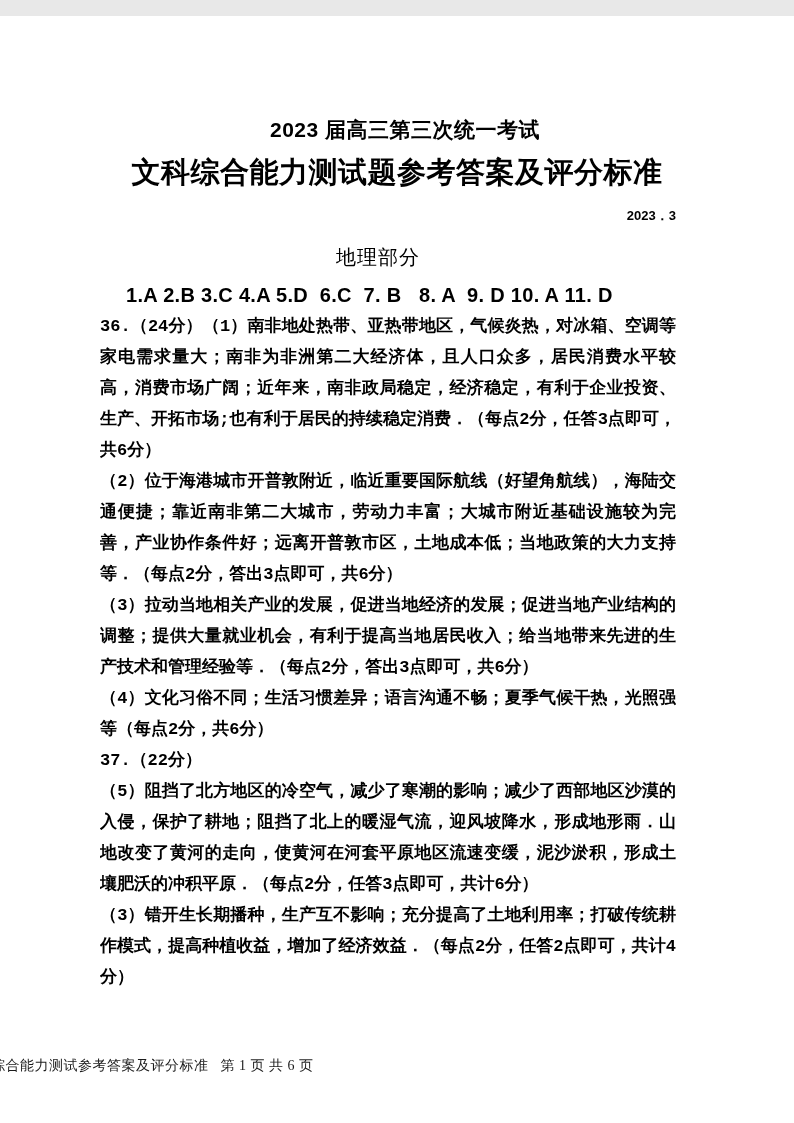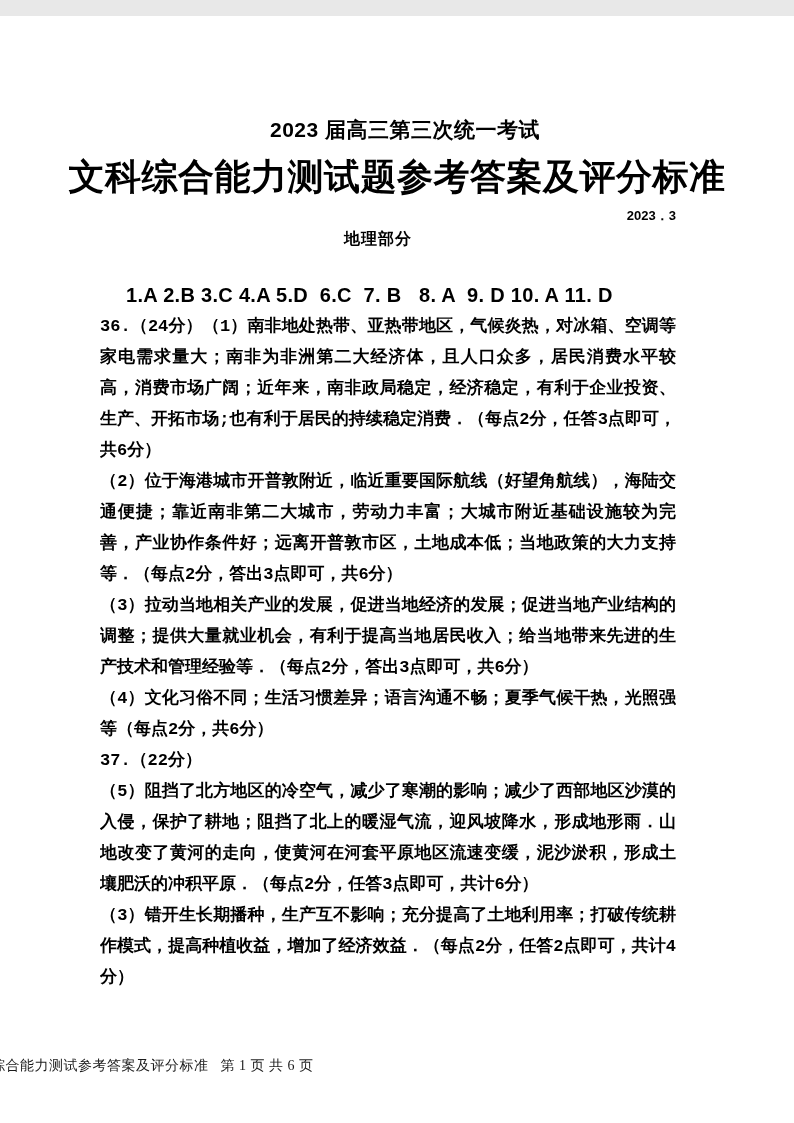--- a/index.html
+++ b/index.html
@@ -27,42 +27,42 @@
     font-size: 21px;
     font-weight: bold;
     letter-spacing: 0.5px;
   }
   .doc-title {
     position: absolute;
     top: 137px;
     left: 0;
     right: 0;
     text-align: center;
-    font-size: 36px;
+    font-size: 29px;
     font-weight: bold;
     letter-spacing: 0.5px;
   }
   .doc-date {
     position: absolute;
     top: 191px;
     left: 100px;
     width: 576px;
     text-align: right;
     font-size: 13px;
     font-weight: bold;
   }
   .section-title {
     position: absolute;
-    top: 213px;
+    top: 228px;
     left: 0;
     right: 0;
     text-align: center;
     text-indent: -38px;
-    font-size: 16px;
-    font-weight: bold;
+    font-size: 20px;
+    font-weight: normal;
     letter-spacing: 1px;
   }
   .content {
     position: absolute;
     top: 264px;
     left: 100px;
     width: 576px;
     max-height: 780px;
     overflow: hidden;
     font-size: 17px;

